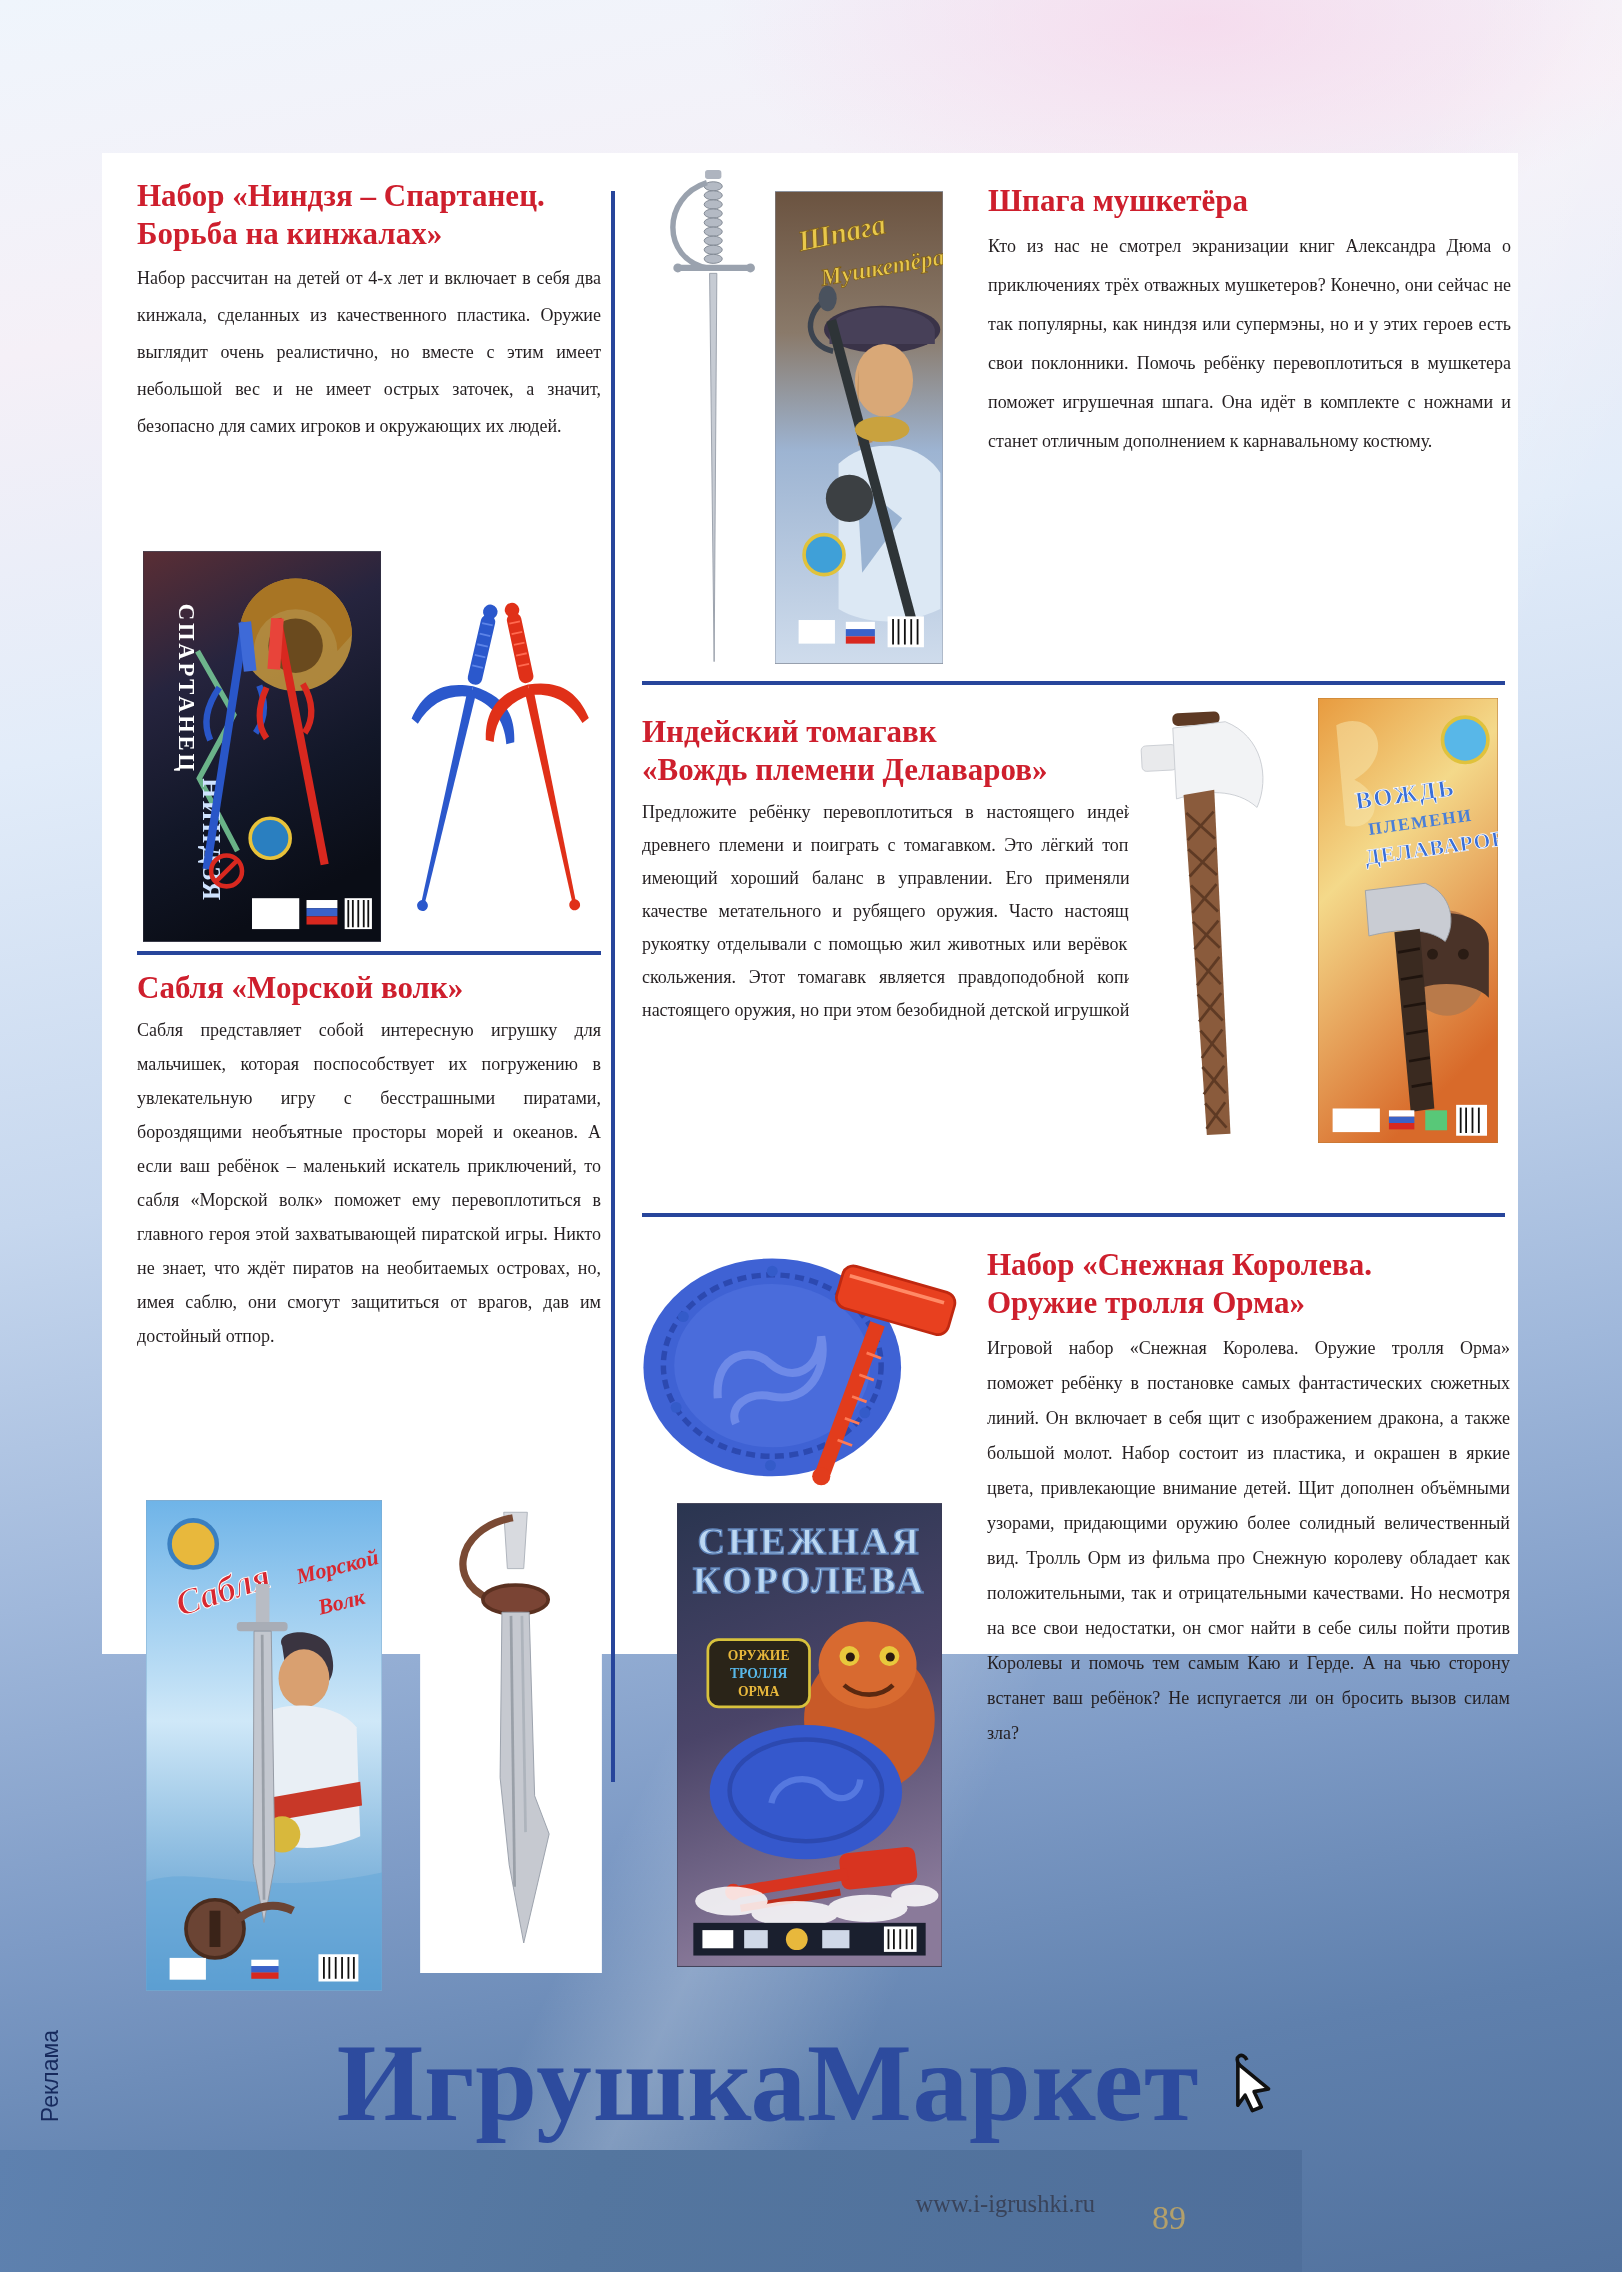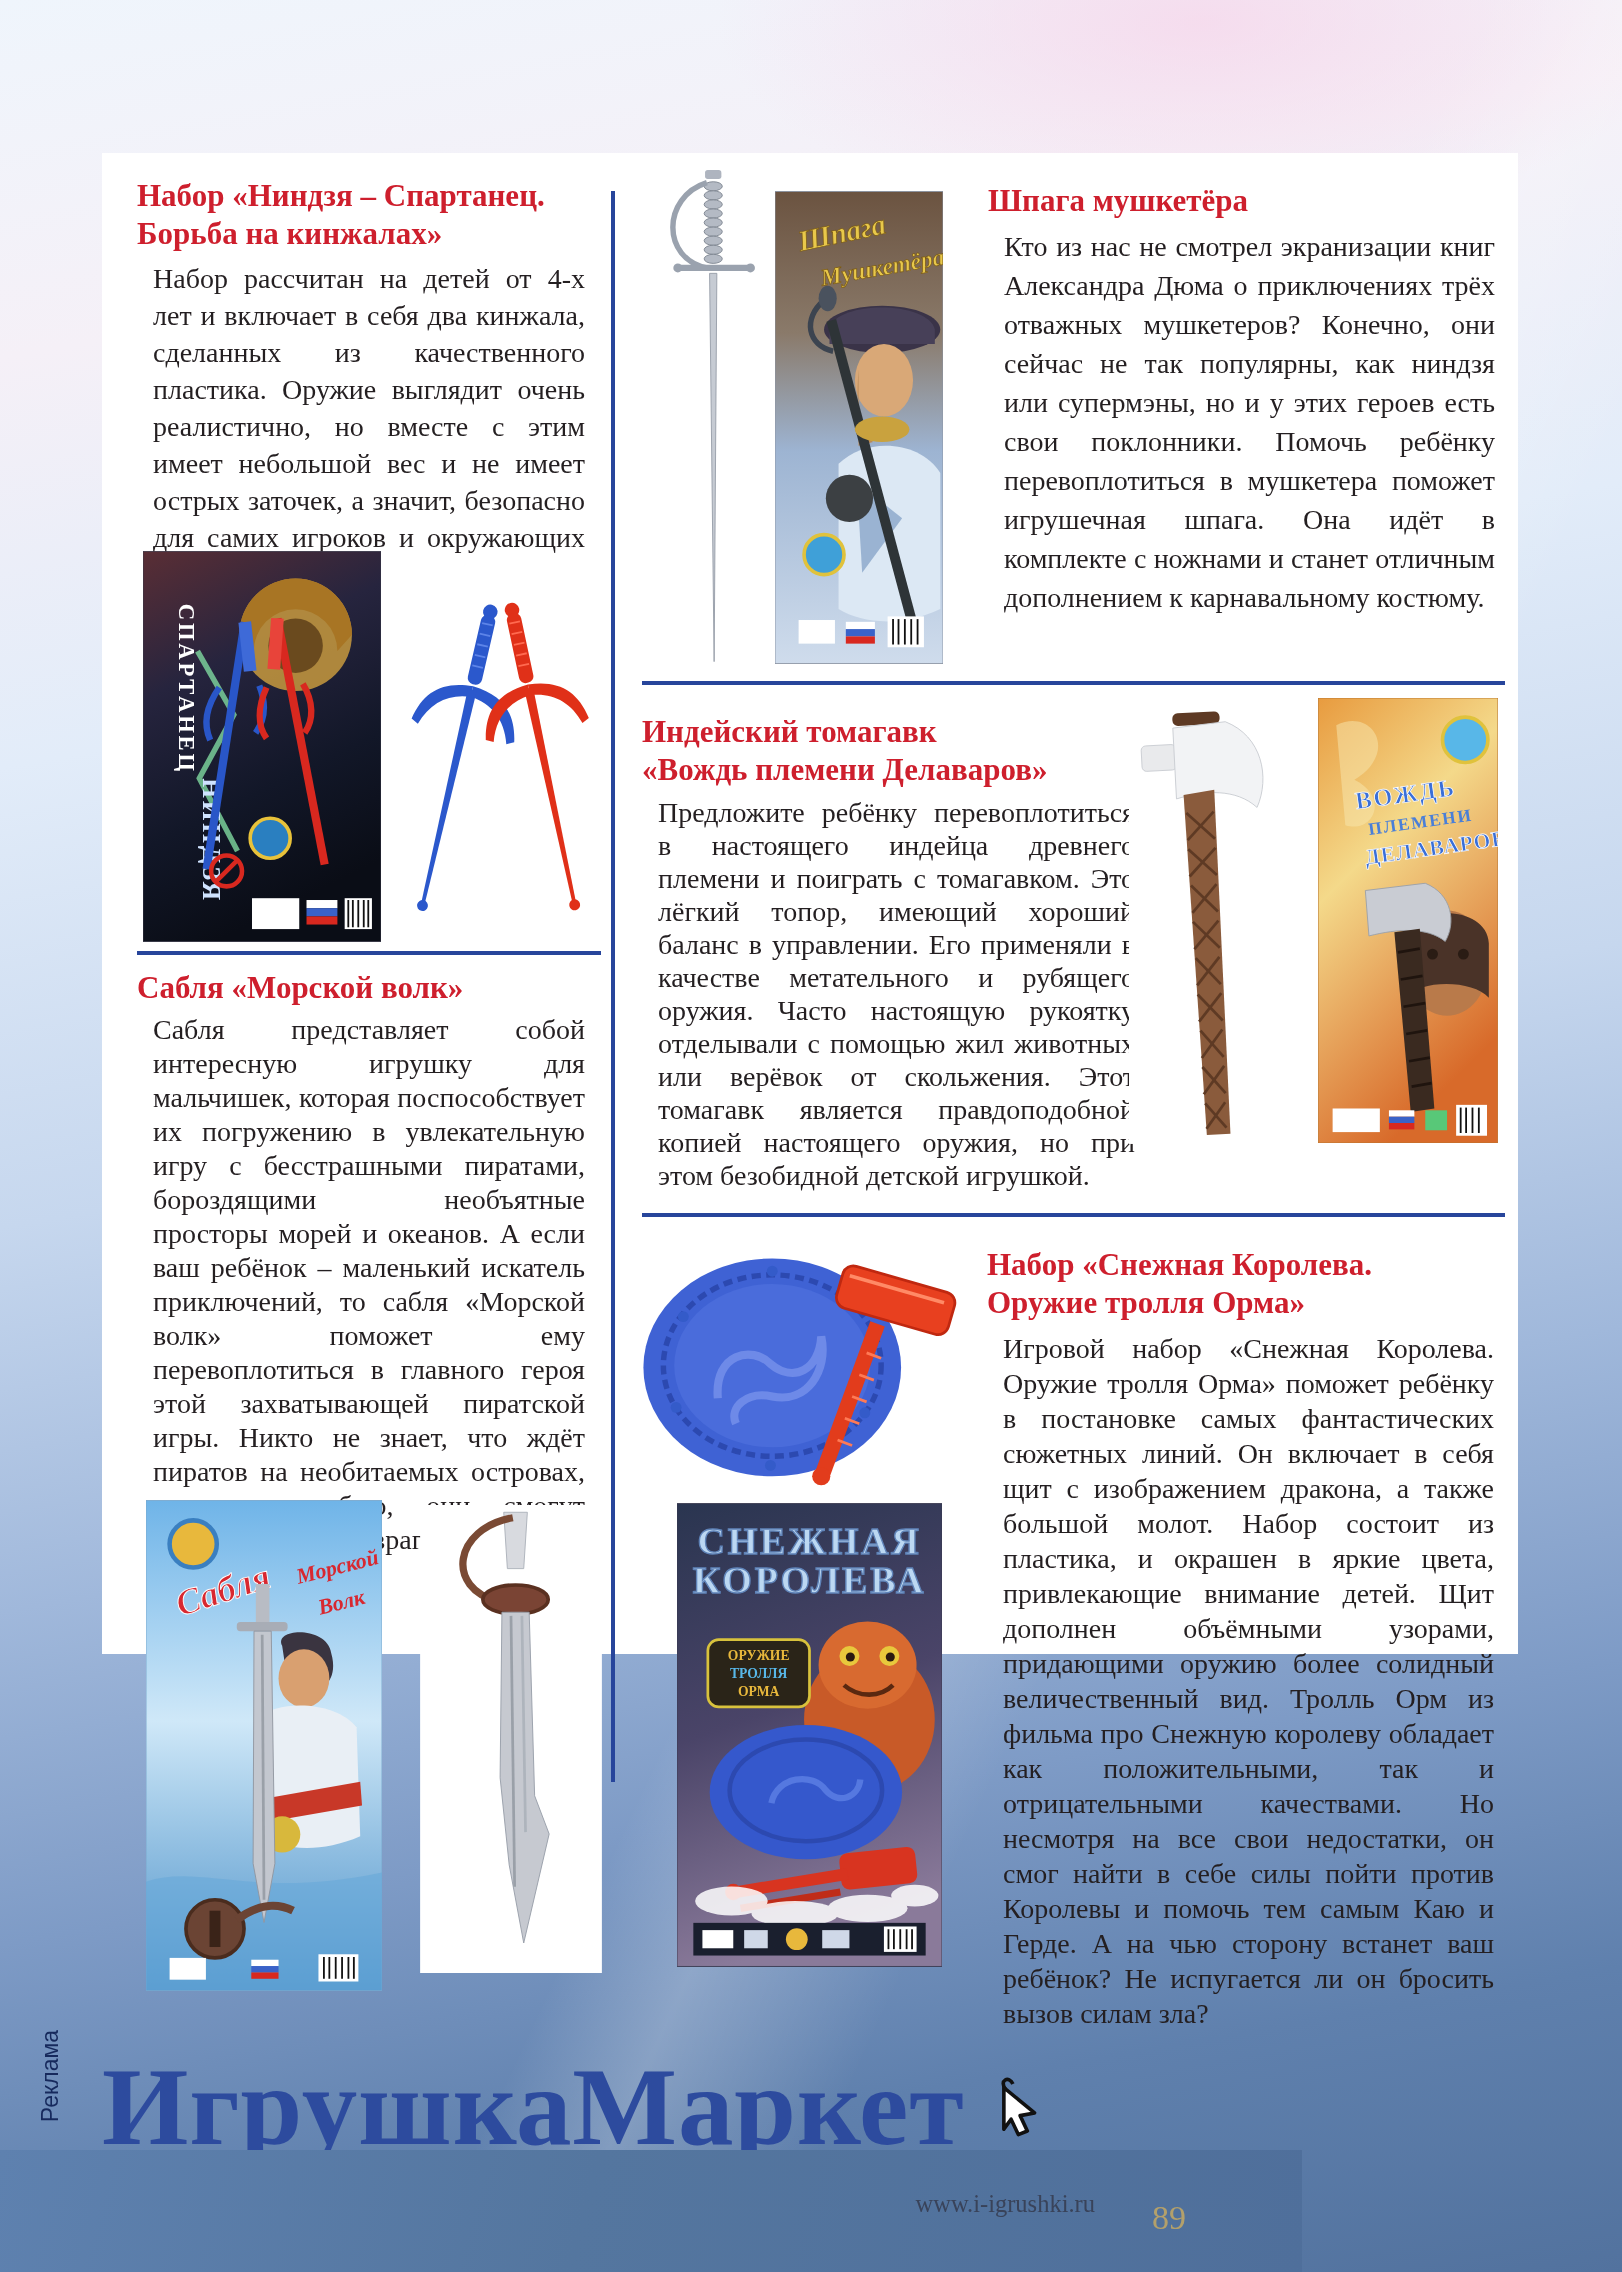--- a/index.html
+++ b/index.html
@@ -12,27 +12,27 @@
       radial-gradient(ellipse 691px 291px at 74% 1%, rgba(246,213,234,0.75), rgba(246,213,234,0) 70%),
       linear-gradient(115deg, rgba(255,255,255,0) 55%, rgba(255,255,255,0.22) 60%, rgba(255,255,255,0) 68%),
       linear-gradient(170deg,#eff5fc 0%,#f5f0f7 14%,#e2ecf9 30%,#c6d7ee 48%,#a0b8db 63%,#7e9bc6 76%,#5f80ad 88%,#52729e 100%);
   }
   .abs{position:absolute;}
   .panel{
     position:absolute;left:102px;top:153px;width:1416px;height:1501px;
     background:#ffffff;
   }
   h2{margin:0;font-weight:bold;font-size:31px;line-height:38px;color:#ce1f2d;font-family:"Liberation Serif",serif;}
-  p.body{margin:16px;font-size:28px;color:#241f21;text-align:justify;font-family:"Liberation Serif",serif;}
+  p.body{margin:0;font-size:18px;color:#241f21;text-align:justify;font-family:"Liberation Serif",serif;}
   .lh41{line-height:37px}.lh37{line-height:34px}.lh43{line-height:39px}.lh36{line-height:33px}.lh39{line-height:35px}
   .hdiv{position:absolute;height:3.6px;background:#27459b;}
   .vdiv{position:absolute;width:3.6px;background:#27459b;}
   .logo-row{
     position:absolute;left:0;top:1862px;width:1416px;height:136px;
-    display:flex;align-items:center;justify-content:flex-start;gap:19px;margin-top:24px;
+    display:flex;align-items:center;justify-content:center;gap:19px;
   }
   .logo-text{
     font-family:"Liberation Serif",serif;font-weight:bold;
     font-size:111px;line-height:118px;color:#2d4b9e;letter-spacing:0.9px;
   }
   .footer{
     position:absolute;left:0;top:2150px;width:1302px;height:123px;
     background:linear-gradient(105deg,#5e81af 0%,#54769f 45%,#4f6f9b 100%);
   }
   .footer-url{

